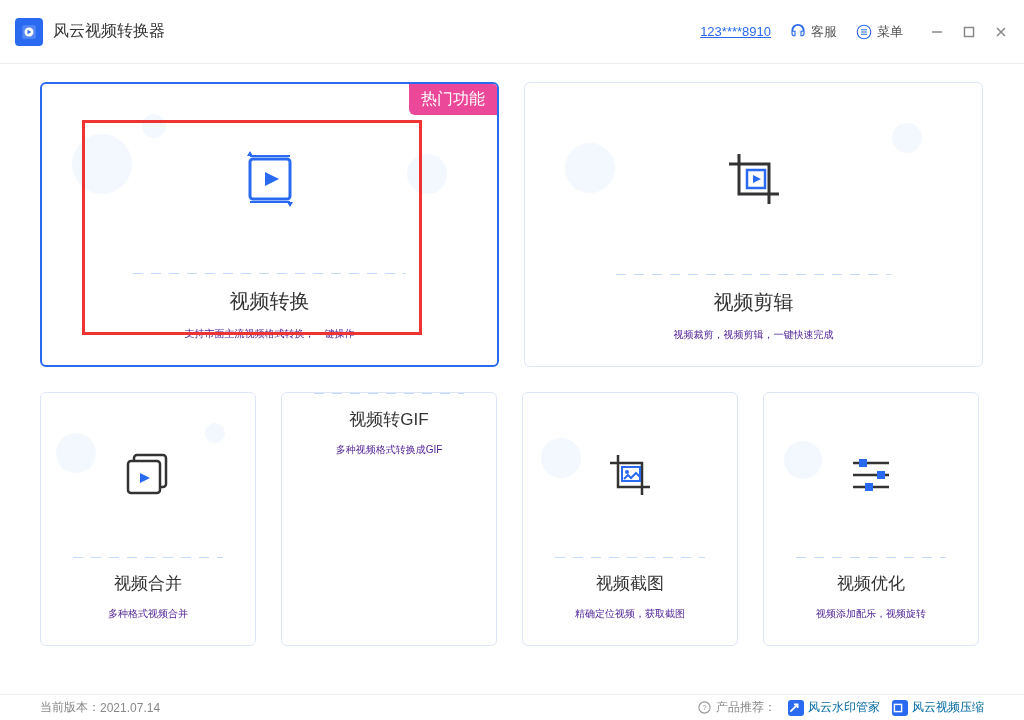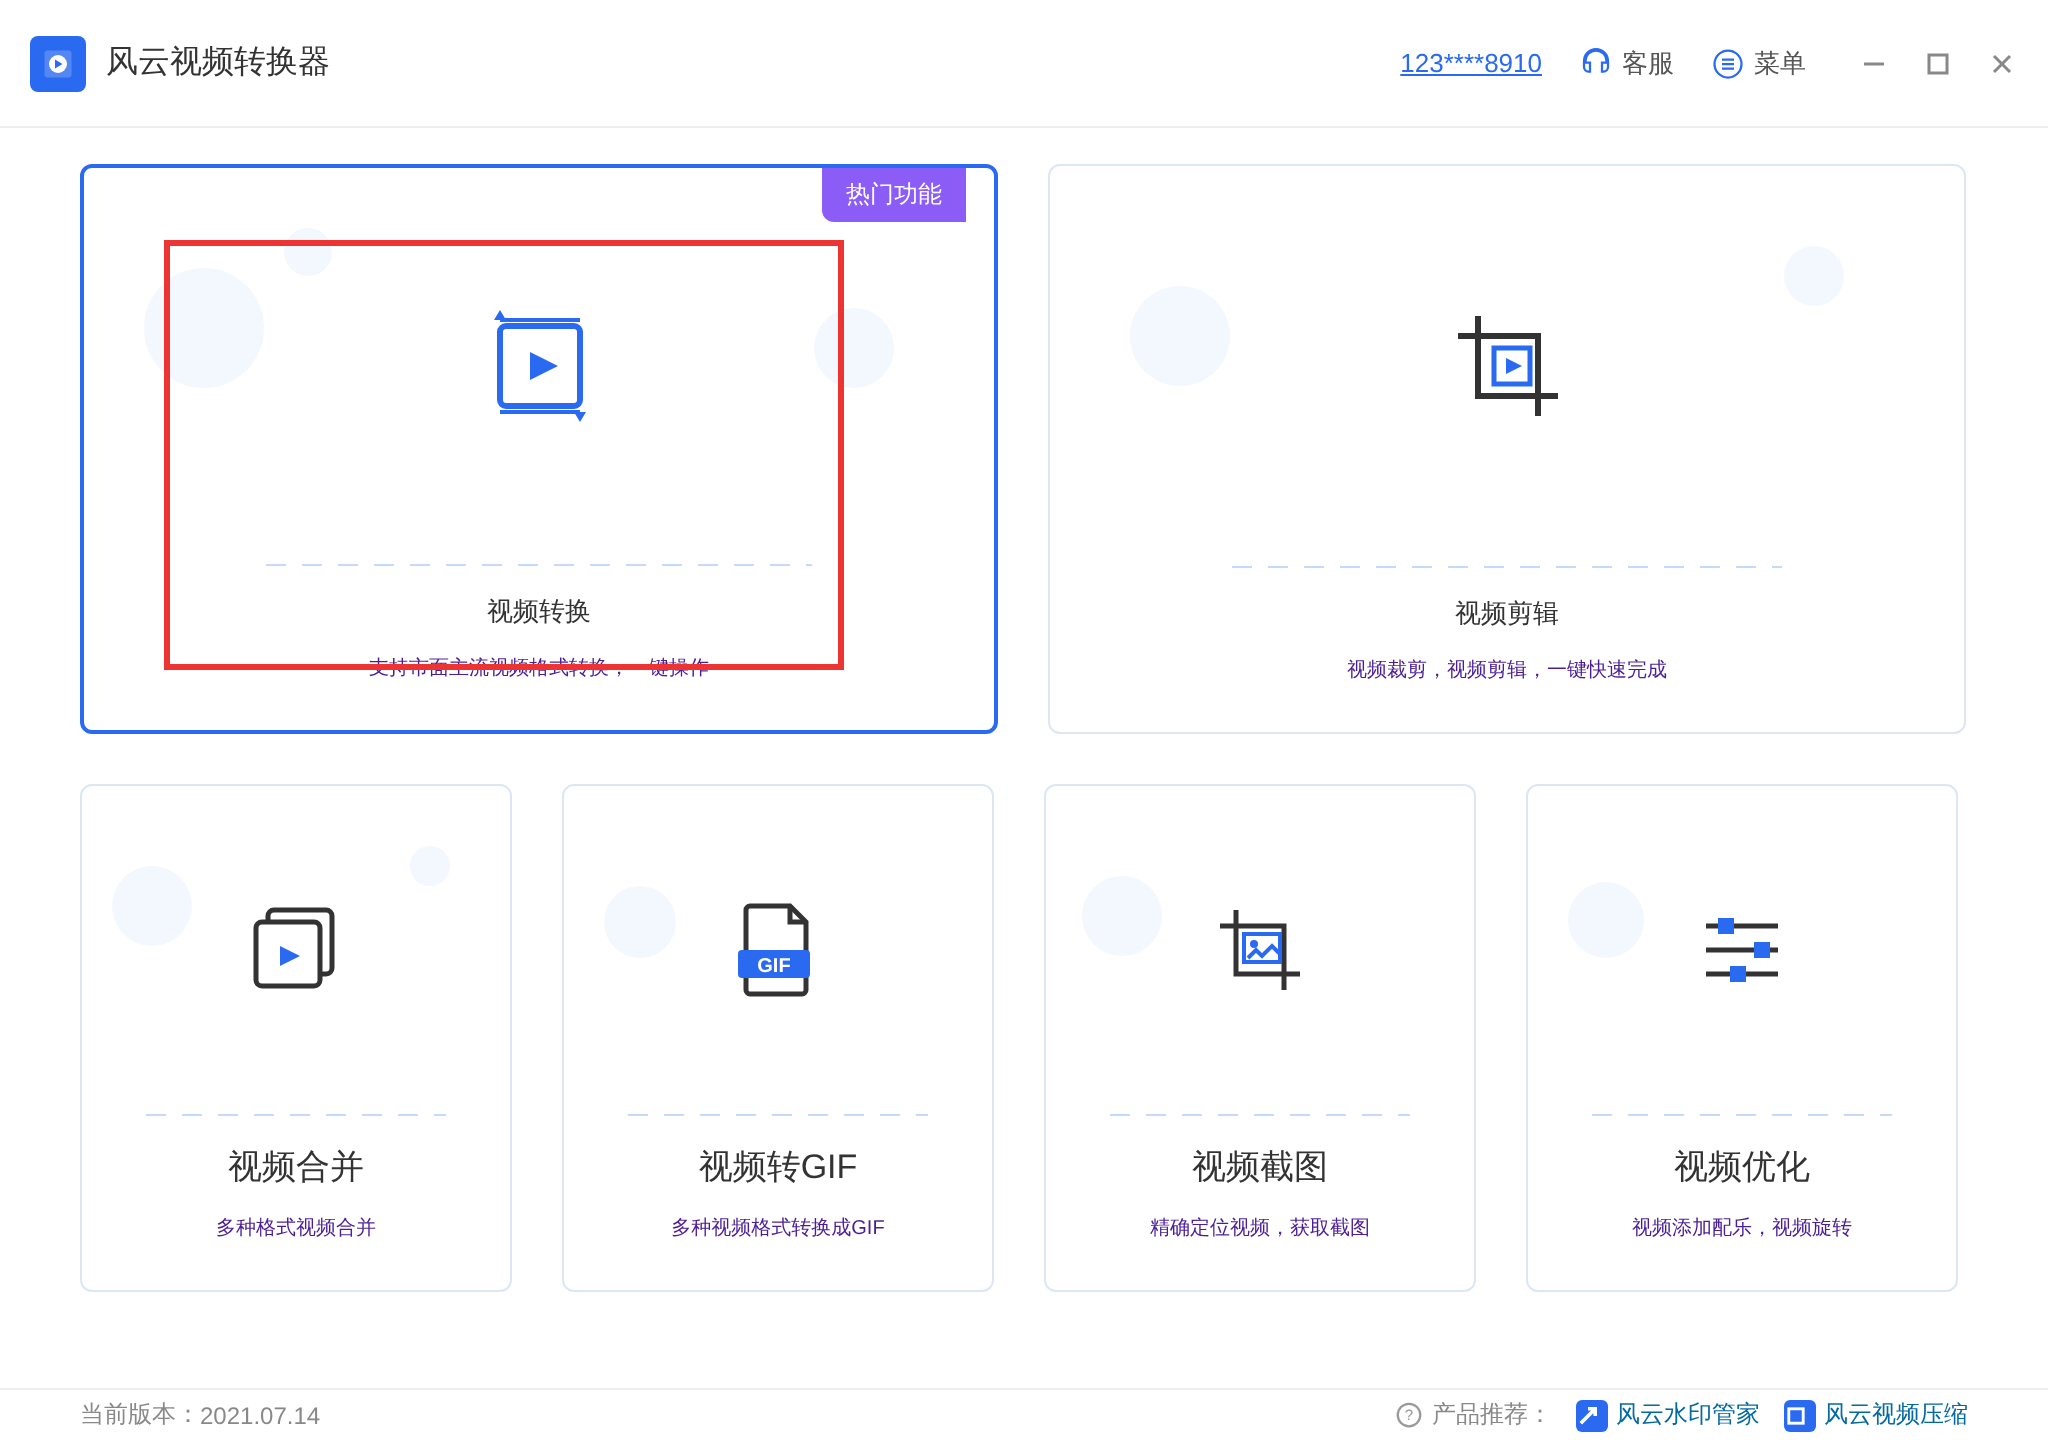--- a/index.html
+++ b/index.html
@@ -16,33 +16,33 @@
 .win-controls { display: flex; gap: 16px; margin-left: 8px; }
 .win-btn { width: 16px; height: 16px; cursor: pointer; color: #888; display: flex; align-items: center; justify-content: center; }
 
 .content { padding: 18px 40px 0 40px; }
 .row { display: flex; gap: 25px; margin-bottom: 25px; }
 .card { border: 1px solid #dce6f5; border-radius: 6px; position: relative; background: #fff; cursor: pointer; display: flex; flex-direction: column; align-items: center; padding-bottom: 24px; overflow: hidden; }
 .card.big { width: 459px; height: 285px; }
 .card.small { width: 216px; height: 254px; }
 .card.selected { border: 2px solid #2a6af1; }
 
-.badge { position: absolute; top: 0; right: 14px; background: #8b5cf6; color: #fff; font-size: 12px; padding: 5px 12px; border-bottom-left-radius: 6px; }
+.badge { position: absolute; top: 0; right: 0; background: #ec4899; color: #fff; font-size: 16px; padding: 5px 12px; border-bottom-left-radius: 6px; }
 
 .highlight-box { position: absolute; border: 3px solid #e33; top: 120px; left: 82px; width: 340px; height: 215px; pointer-events: none; z-index: 5; }
 
 .card-icon-area { flex: 1; display: flex; align-items: center; justify-content: center; width: 100%; position: relative; }
 .bg-bubbles { position: absolute; left: 0; top: 0; width: 100%; height: 100%; opacity: 0.5; }
 .bubble { position: absolute; background: #e8f0fe; border-radius: 50%; }
 
 .divider-line { width: 70%; height: 1px; background: repeating-linear-gradient(90deg, #c5d9fb 0 10px, transparent 10px 18px); margin-bottom: 14px; }
 .big .divider-line { width: 60%; }
 
 .card-title { font-size: 17px; color: #333; margin-bottom: 12px; }
-.card.big .card-title { font-size: 13px; }
+.card.big .card-title { font-size: 20px; }
 .card-desc { font-size: 10px; color: #4c1d95; padding: 0 10px; text-align: left; }
 
 .footer { position: absolute; bottom: 0; left: 0; right: 0; height: 26px; border-top: 1px solid #eee; display: flex; align-items: center; padding: 0 40px; font-size: 12px; color: #888; }
 .footer .spacer { flex: 1; }
 .footer-link { display: flex; align-items: center; margin-left: 12px; cursor: pointer; color: #0369a1; }
 .footer-link svg, .footer-link .sq { width: 16px; height: 16px; margin-right: 4px; }
 .sq { background: #2a6af1; border-radius: 3px; display: inline-flex; align-items: center; justify-content: center; color: #fff; font-size: 10px; }
 </style>
 </head>
 <body>
@@ -142,31 +142,20 @@
             <rect x="8" y="14" width="32" height="32" rx="3" fill="#fff" stroke="#333" stroke-width="2.5"></rect>
             <path d="M20 26l10 5-10 5z" fill="#2a6af1"></path>
           </svg>
       </div>
       <div class="divider-line"></div>
       <div class="card-title">视频合并</div>
       <div class="card-desc">多种格式视频合并</div>
     </div>
 
     <div class="card small">
-      <div class="card-icon-area">
-        <div class="bg-bubbles">
-            <div class="bubble" style="width:36px;height:36px;left:20px;top:50px"></div>
-          </div>
-        <svg width="56" height="56" viewBox="0 0 56 56">
-            <path d="M14 6h20l8 8v34a2 2 0 01-2 2H14a2 2 0 01-2-2V8a2 2 0 012-2z" fill="none" stroke="#333" stroke-width="2.5"></path>
-            <path d="M34 6v8h8" fill="none" stroke="#333" stroke-width="2.5"></path>
-            <rect x="8" y="28" width="36" height="14" rx="2" fill="#2a6af1"></rect>
-            <text x="26" y="39" font-size="10" fill="#fff" text-anchor="middle" font-weight="bold">GIF</text>
-          </svg>
-      </div>
       <div class="divider-line"></div>
       <div class="card-title">视频转GIF</div>
       <div class="card-desc">多种视频格式转换成GIF</div>
     </div>
 
     <div class="card small">
       <div class="card-icon-area">
         <div class="bg-bubbles">
             <div class="bubble" style="width:40px;height:40px;left:18px;top:45px"></div>
           </div>

